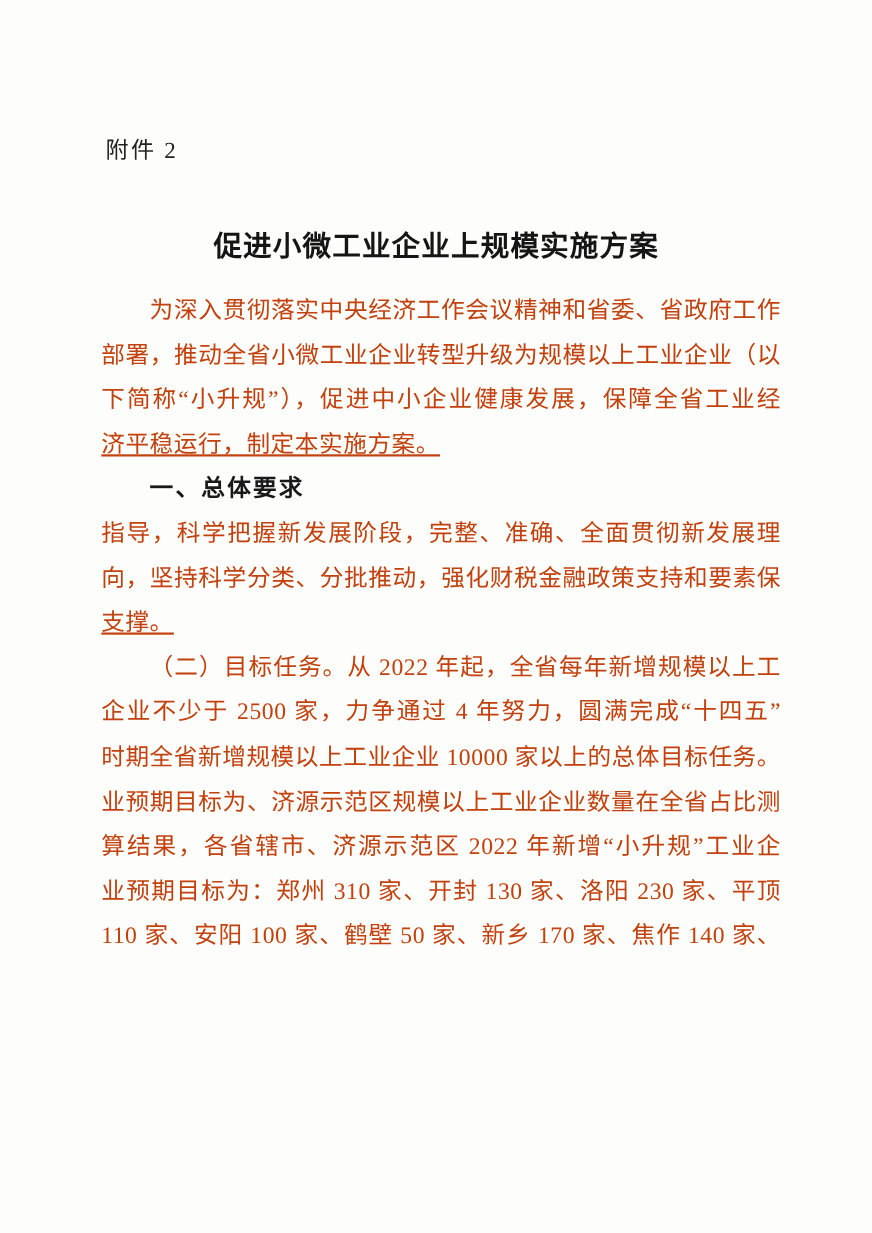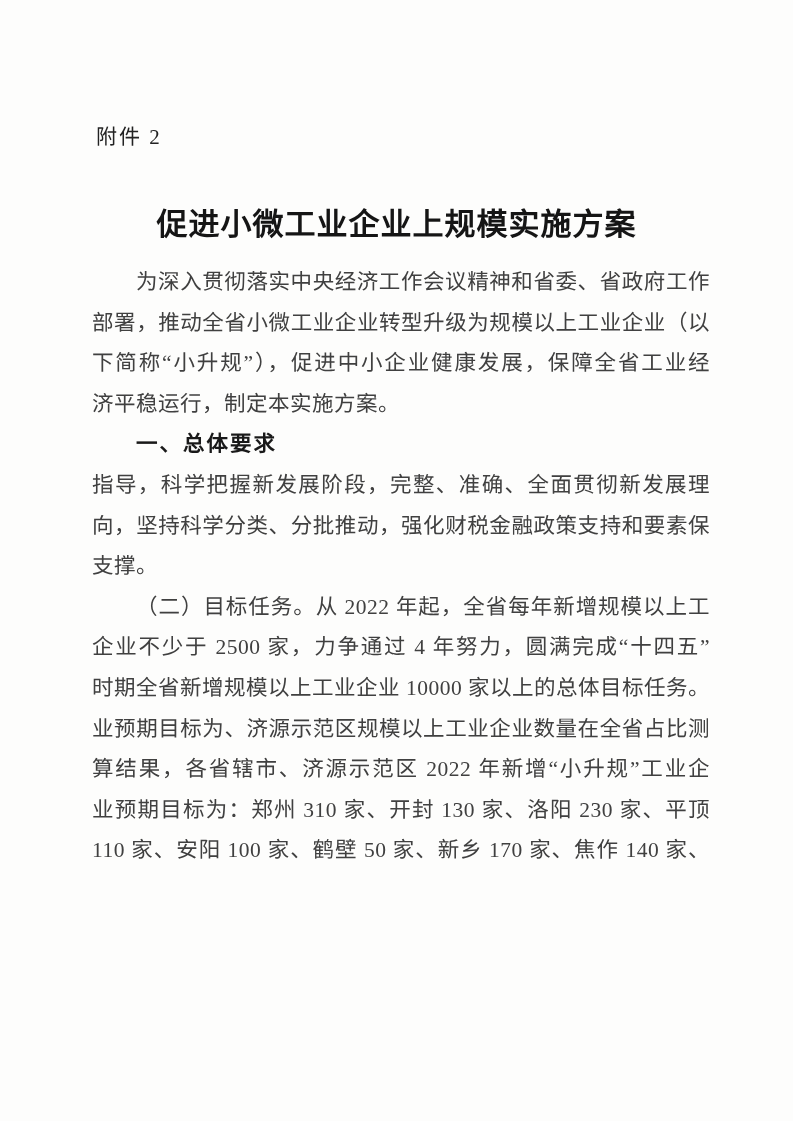--- a/index.html
+++ b/index.html
@@ -20,47 +20,48 @@
   .attachment {
     margin: 124px 0 0 96px;
     font-size: 21px;
     line-height: 26px;
     letter-spacing: 2px;
     color: #222;
   }
   .doc-title {
     margin-top: 55px;
     text-align: center;
-    font-size: 31px;
+    font-size: 26px;
     line-height: 40px;
     font-weight: bold;
     letter-spacing: 1px;
     color: #151515;
   }
   .body-block {
     margin: 17px 0 0 92px;
     width: 618px;
   }
   .line {
     height: 40.6px;
     line-height: 40.6px;
     font-size: 21.5px;
     letter-spacing: 0.5px;
     text-align: justify;
     text-align-last: justify;
-    color: #404040;
+    color: #c2410c;
     white-space: normal;
     overflow: hidden;
   }
   .line.first, .line.heading {
     text-indent: 44px;
   }
   .line.end {
     text-align: left;
     text-align-last: left;
+    text-decoration: underline;
   }
   .line.heading {
     font-family: "Liberation Sans", "DejaVu Sans", sans-serif;
     font-weight: bold;
     text-align: left;
     text-align-last: left;
     letter-spacing: 2px;
     color: #191919;
   }
   .footer {

